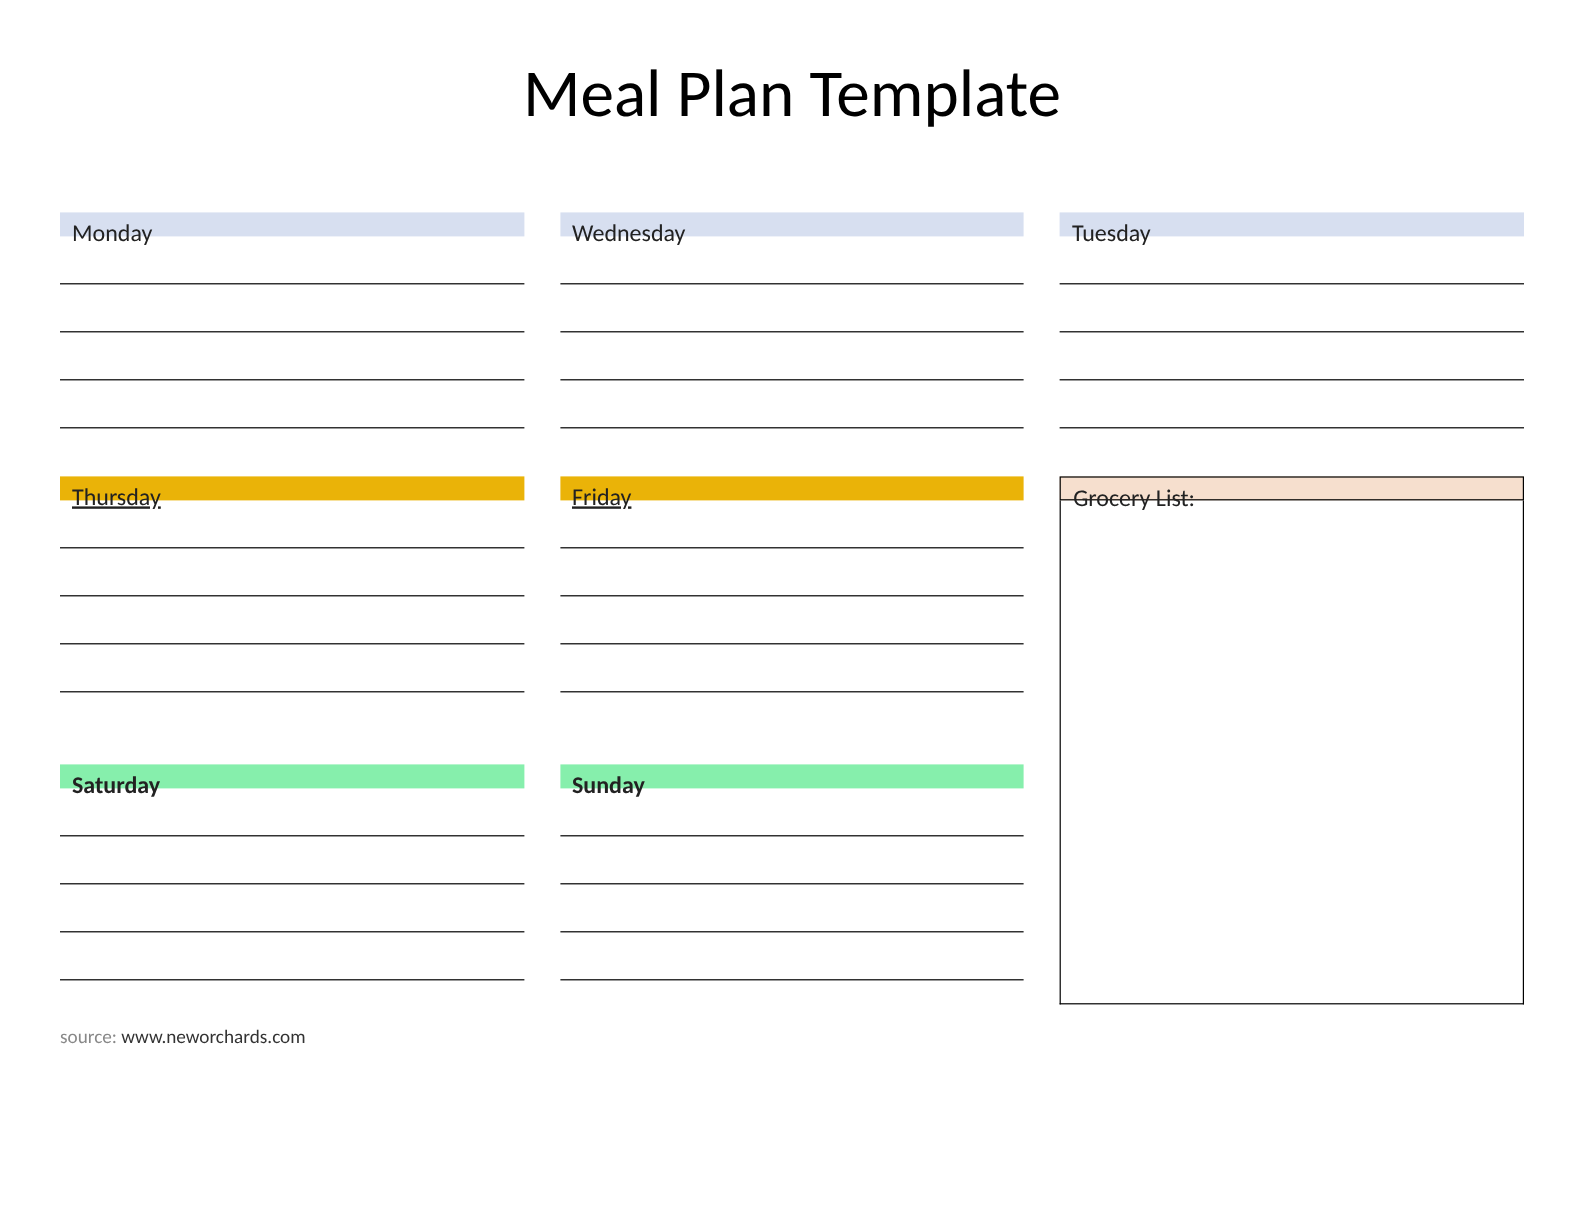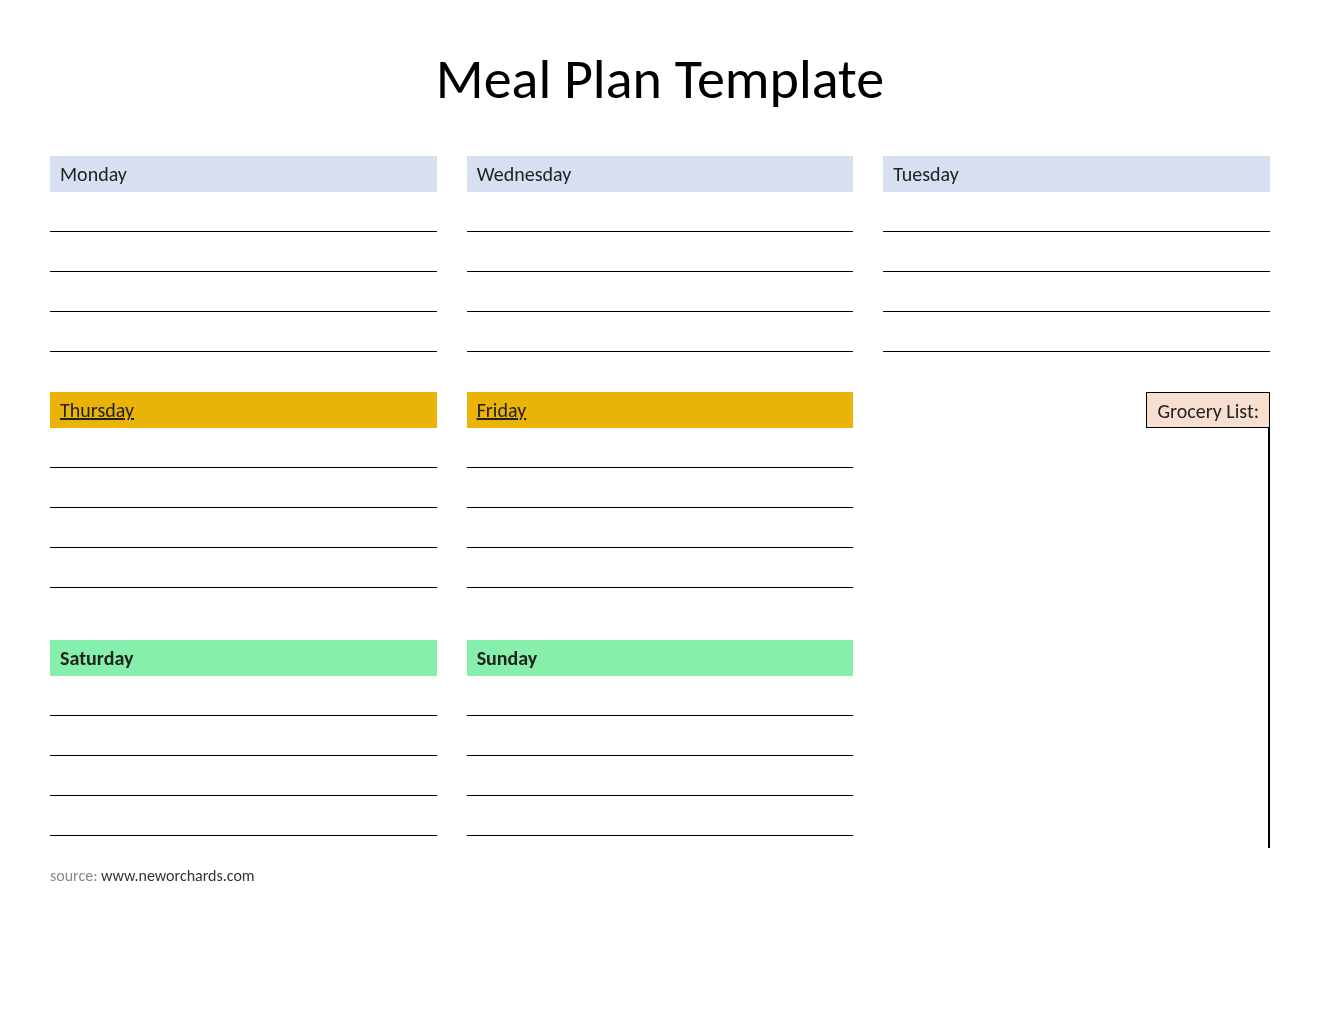--- a/index.html
+++ b/index.html
@@ -12,36 +12,36 @@
       height: 1020px;
       background: #ffffff;
       font-family: Calibri, 'Segoe UI', Arial, sans-serif;
       padding: 40px 50px 30px 50px;
     }
     .title {
       text-align: center;
       font-size: 56px;
       font-weight: 400;
       color: #000;
-      margin-bottom: 43px;
+      margin-bottom: 64px;
       margin-top: 5px;
     }
     .grid {
       display: grid;
       grid-template-columns: 1fr 1fr 1fr;
       grid-template-rows: auto auto auto;
       column-gap: 30px;
       row-gap: 40px;
     }
     .cell {
       display: flex;
       flex-direction: column;
     }
     .header {
-      height: 36px;
+      height: 20px;
       line-height: 36px;
       padding: 0 10px;
       font-size: 20px;
       color: #222;
     }
     .header.blue { background: #d7dff0; }
     .header.peach { background: #f6dfce; border: 1px solid #000; }
     .header.peach-nb { background: #eab308; text-decoration: underline; }
     .header.green { background: #86efac; font-weight: bold; }
     .lines {
@@ -57,21 +57,20 @@
     }
     .grocery-box {
       border: 1.5px solid #000;
       border-top: none;
       flex: 1;
       min-height: 420px;
     }
     .grocery-wrapper {
       display: flex;
       flex-direction: column;
-      align-items: flex-end;
     }
     .footer {
       margin-top: 18px;
       font-size: 16px;
       color: #888;
     }
     .footer .src-url {
       color: #333;
     }
     .span2 {

